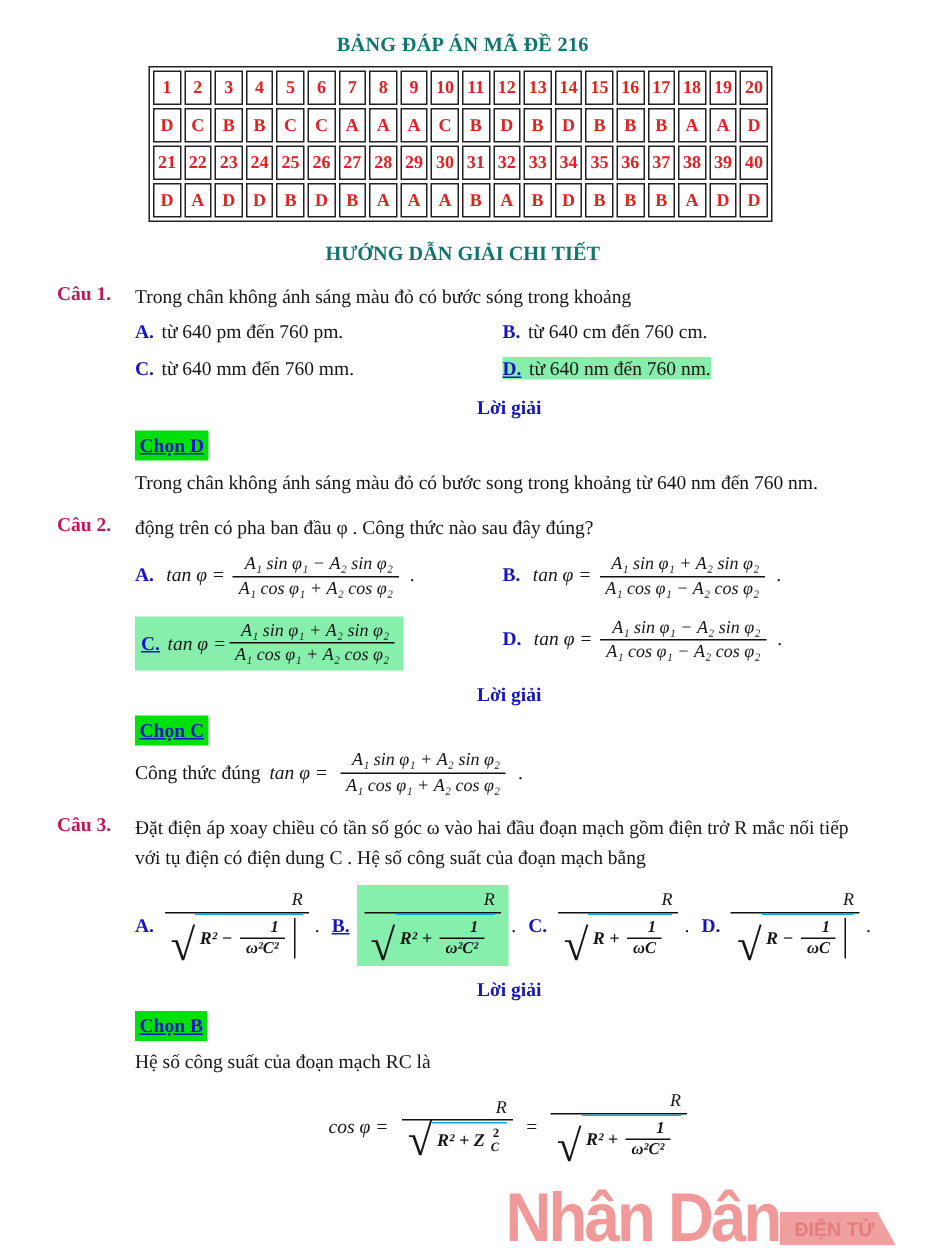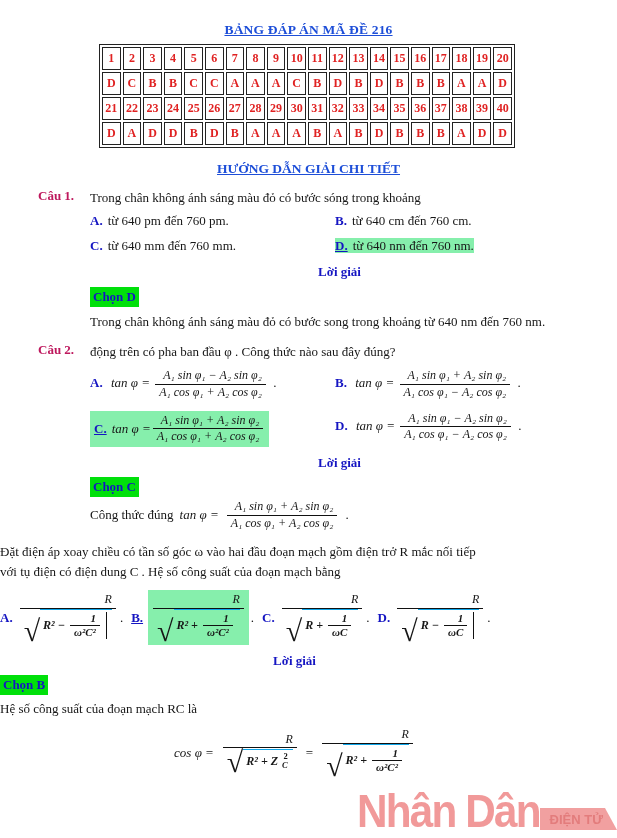--- a/index.html
+++ b/index.html
@@ -1,18 +1,18 @@
 <!DOCTYPE html>
 <html><head>
 <meta charset="utf-8">
 <style>
   html,body{margin:0;padding:0;background:#fff;}
   .page{position:relative;width:617px;height:838px;background:#ffffff;overflow:hidden;
         font-family:"Liberation Serif",serif;font-size:13px;color:#161616;}
-  .red{color:#1d4ed8;text-decoration:underline;}
+  .red{color:#0f766e;}
   .b{font-weight:bold;}
   .mi{font-style:italic;}
   .center{text-align:center;}
   .doc-title{padding-top:22px;font-size:13.5px;letter-spacing:.2px;}
   
   table.ans{border-collapse:separate;border-spacing:2px;margin:6px 0 0 99px;
             width:416px;table-layout:fixed;border:1px solid #222;background:#fff;}
   table.ans td{border:1px solid #222;height:21px;text-align:center;vertical-align:middle;
                font-weight:bold;font-size:12px;color:#e02222;padding:0;}
   .section-head{margin-top:13px;font-size:13.5px;}
@@ -20,21 +20,21 @@
   .q{display:flex;margin-top:11px;}
   .qlabel{width:52px;margin-left:38px;flex:none;font-weight:bold;color:#be185d;}
   .qbody{flex:1;padding-right:28px;line-height:1.55;}
   .optgrid2{display:grid;grid-template-columns:245px 1fr;margin-top:3px;row-gap:5px;}
   .opt{white-space:nowrap;}
   .olett{color:#1515c2;font-weight:bold;margin-right:5px;}
   .u{text-decoration:underline;}
   .hl-y{background:#86efac;}
   .hl-g{background:#00e00a;}
   .loigiai{text-align:center;color:#1515c2;font-weight:bold;margin:6px 0 4px 0;}
-  .chon{display:inline-block;margin-left:52px;color:#1515c2;font-weight:bold;padding:0 3px;}
+  .chon{display:inline-block;margin-left:52px;color:#1515c2;font-weight:bold;text-decoration:underline;padding:0 3px;}
   .expl{margin-left:52px;margin-top:5px;line-height:1.5;}
   
   .frac{display:inline-flex;flex-direction:column;vertical-align:middle;text-align:right;
         font-size:12px;line-height:1.3;margin:0 2px;}
   .frac>.num{padding:0 4px;}
   .frac>.den{border-top:1px solid #111;padding:0 4px;}
   .frac.small{font-size:11px;line-height:1.2;}
   .sqrt{display:inline-flex;align-items:flex-end;}
   .rsym{font-style:normal;font-size:30px;line-height:22px;transform:translateY(3px);}
   .radicand{border-top:1px solid #0ea5e9;display:inline-flex;align-items:center;gap:3px;
@@ -42,21 +42,21 @@
   .absbar{align-self:stretch;border-right:1px solid #111;margin-left:1px;}
   .fr-line{display:flex;align-items:center;gap:6px;margin-top:2px;}
   .optgrid2f{display:grid;grid-template-columns:245px 1fr;margin-top:6px;row-gap:10px;}
   .optrow4{display:flex;gap:8px;margin-top:8px;align-items:center;}
   .optrow4 .opt{display:inline-flex;align-items:center;}
   .subsup{display:inline-flex;flex-direction:column;font-size:8.5px;line-height:1.05;
           justify-content:center;margin-left:1px;font-style:normal;}
   .formula-center{display:flex;justify-content:center;align-items:center;gap:7px;margin-top:8px;}
   .tail{margin-left:2px;}
   
-  .watermark{position:absolute;right:0;bottom:8px;display:flex;align-items:flex-end;
+  .watermark{position:absolute;right:20px;bottom:8px;display:flex;align-items:flex-end;
              opacity:.82;z-index:5;pointer-events:none;}
   .wm-main{font-family:"Liberation Sans",sans-serif;font-weight:bold;font-size:46px;
            line-height:.78;color:#ee8383;letter-spacing:-2px;transform:scaleX(.92);}
   .wm-sub{background:#ee8c8c;color:#dd6060;font-family:"Liberation Sans",sans-serif;
           font-weight:bold;font-size:13px;padding:4px 14px 3px 10px;margin-left:-8px;
           clip-path:polygon(0 0,calc(100% - 12px) 0,100% 100%,0 100%);}
 </style>
 </head>
 <body>
 
@@ -236,20 +236,21 @@
         <span class="frac mi">
             <span class="num">A₁ sin φ₁ + A₂ sin φ₂</span>
             <span class="den">A₁ cos φ₁ + A₂ cos φ₂</span>
           </span>
         <span>.</span>
       </div>
     </div>
   </div>
 
   <div class="q">
+    <div class="qlabel">Câu 3.</div>
     <div class="qbody">
       <div>Đặt điện áp xoay chiều có tần số góc  ω  vào hai đầu đoạn mạch gồm điện trở  R  mắc nối tiếp</div>
       <div>với tụ điện có điện dung  C . Hệ số công suất của đoạn mạch bằng</div>
 
       <div class="optrow4">
         <div class="opt">
           <span class="olett">A.</span>
           <span class="frac mi">
               <span class="num">R</span>
               <span class="den"><span class="sqrt">

